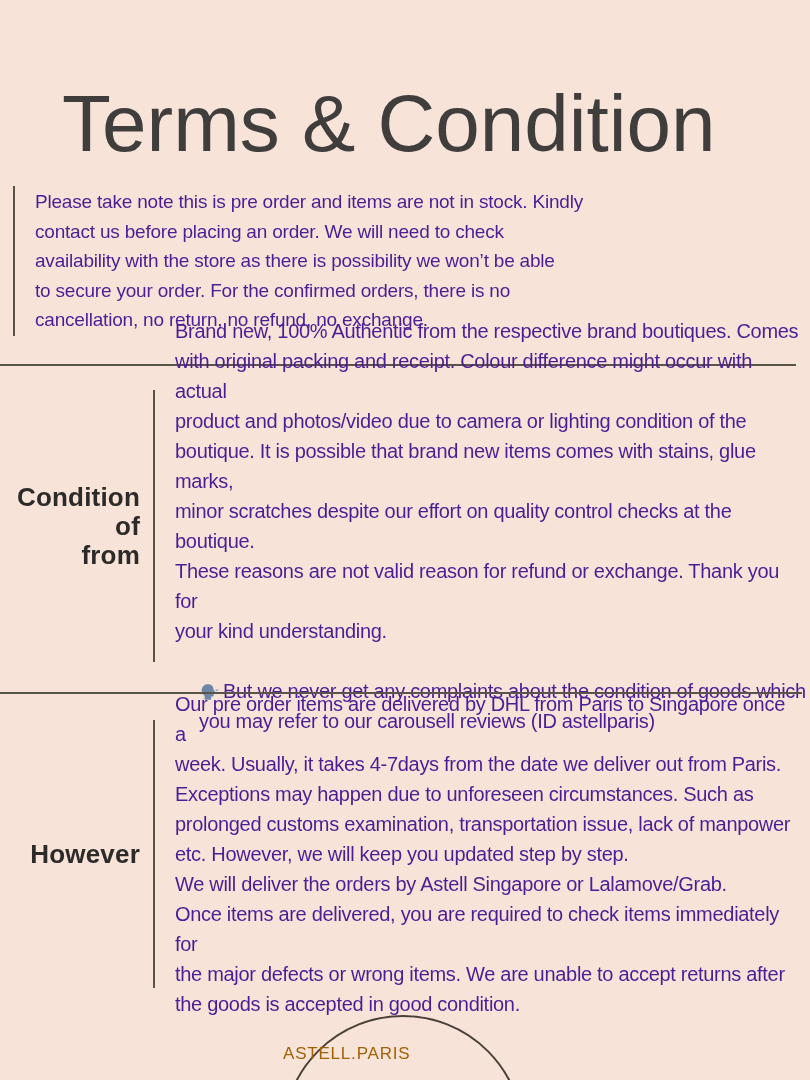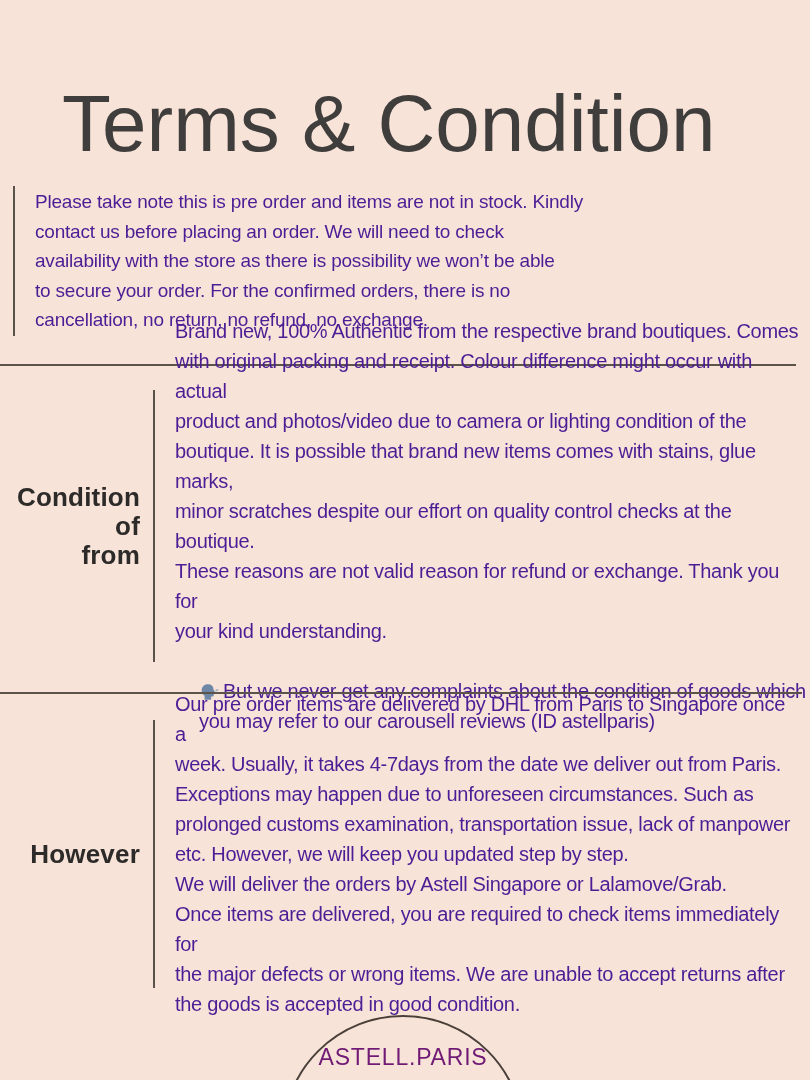--- a/index.html
+++ b/index.html
@@ -83,24 +83,23 @@
     width:242px;height:242px;
     border:2px solid #4a4039;
     border-radius:50%;
     background:transparent;
     box-sizing:border-box;
   }
   .brand-name{
     position:absolute;
     left:283px;top:1044px;
     width:240px;
-    text-align:center;
-    font-size:23px;
+    font-size:17px;
     letter-spacing:0.8px;
-    color:#701a75;
+    color:#a16207;
   }
 </style>
 </head>
 <body>
 
 <div id="page">
 
   <h1 class="page-title">Terms &amp; Condition</h1>
 
   <div class="section" id="section-placing">

